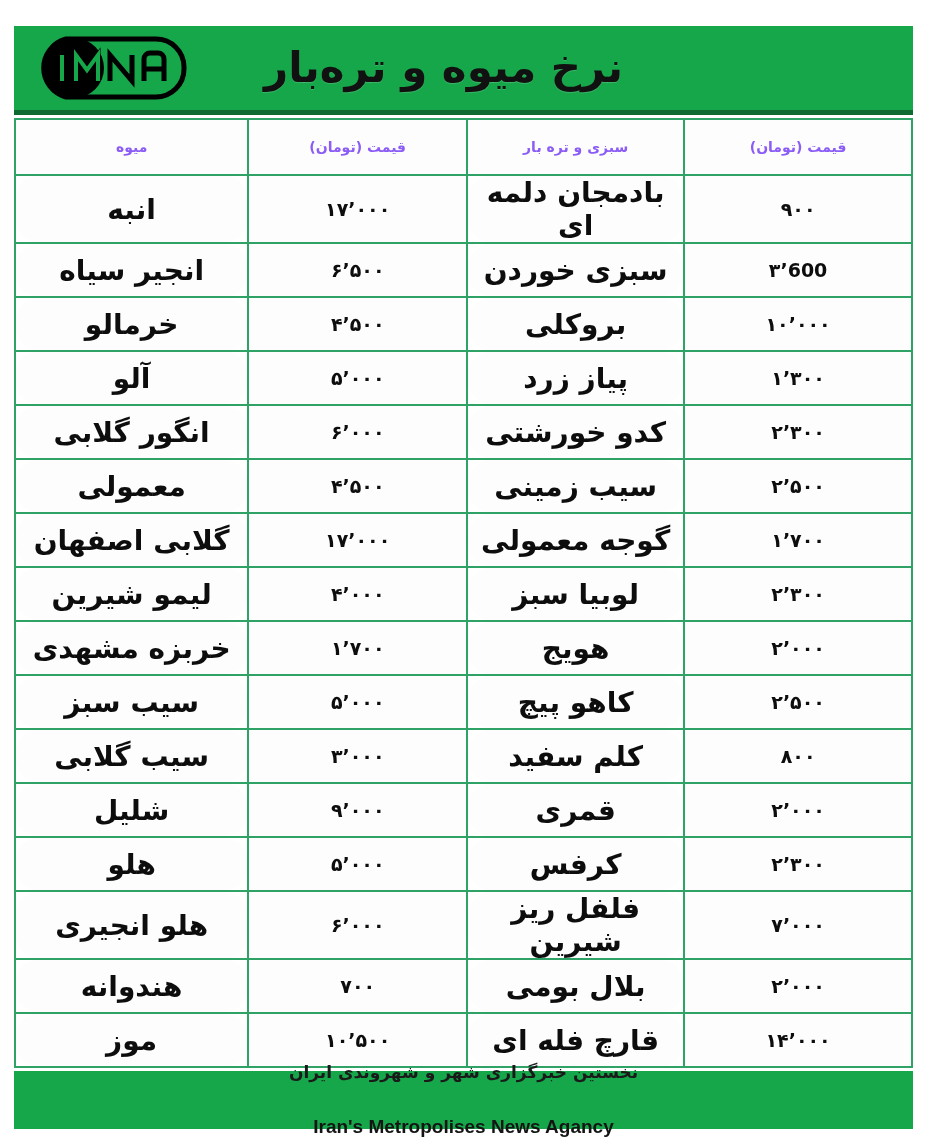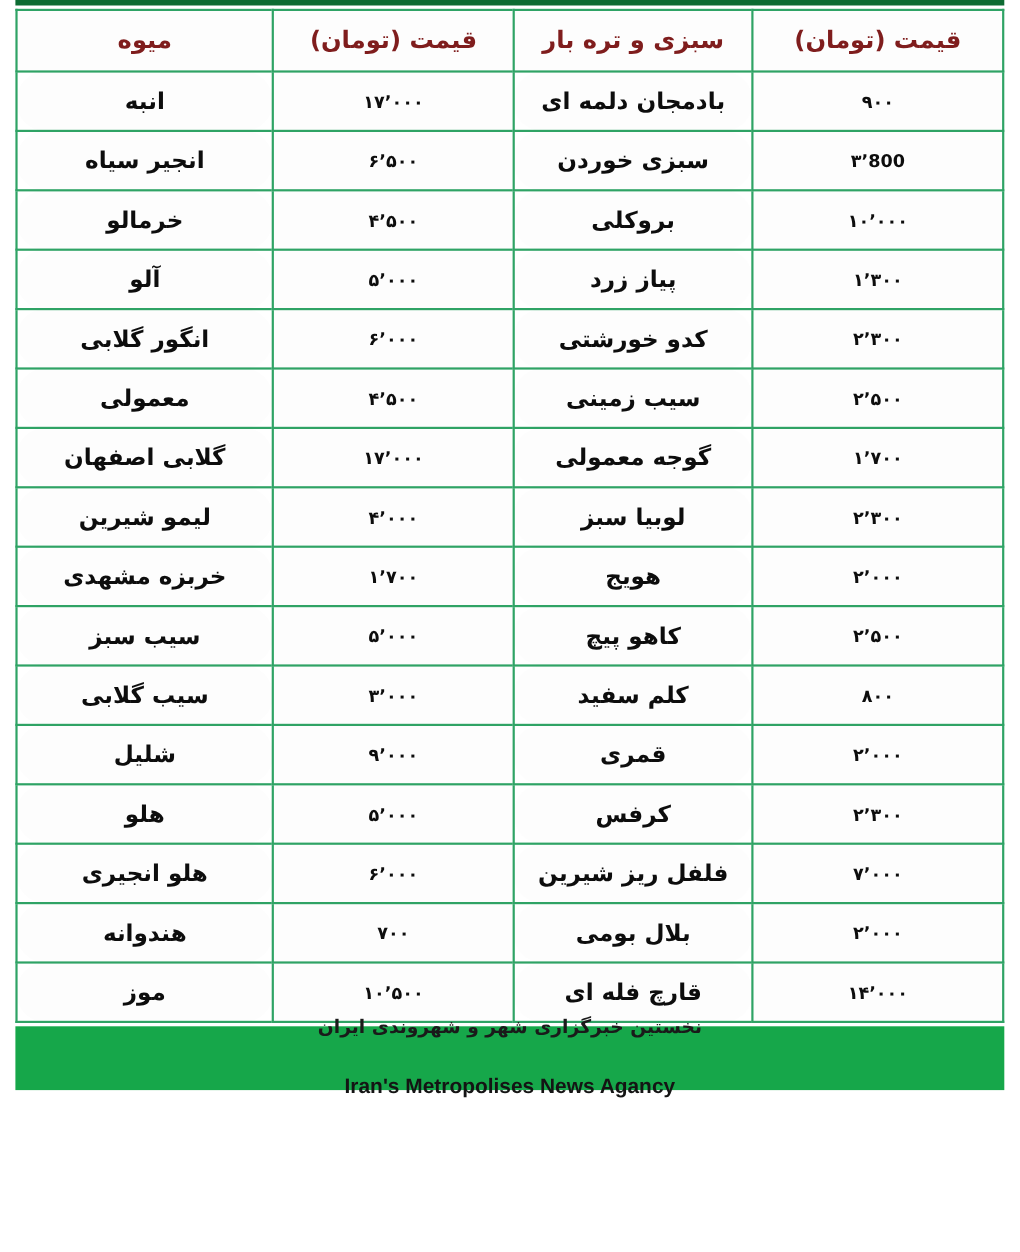--- a/index.html
+++ b/index.html
@@ -66,33 +66,33 @@
   .price-table td, .price-table th {
     border: 2px solid #2fa365;
     height: 54px;
     text-align: center;
     vertical-align: middle;
     background: #fdfdfd;
     padding: 0 6px;
     box-sizing: border-box;
   }
   .price-table th {
-    font-size: 22px;
-    font-weight: bold;
-    color: #7f1d1d;
+    font-size: 14px;
+    font-weight: bold;
+    color: #8b5cf6;
     height: 56px;
   }
   .price-table td.name-cell {
-    font-size: 21px;
+    font-size: 28px;
     font-weight: bold;
     color: #0d0d0d;
     border-radius: 26px;
   }
   .price-table td.price-cell {
-    font-size: 16px;
+    font-size: 19px;
     font-weight: bold;
     color: #0d0d0d;
     letter-spacing: 0.5px;
   }
   .col-veg-price { width: 25.4%; }
   .col-veg-name  { width: 24.2%; }
   .col-fruit-price { width: 24.4%; }
   .col-fruit-name  { width: 26.0%; }
 
   
@@ -119,40 +119,60 @@
     direction: ltr;
     font-family: "Liberation Sans", sans-serif;
     margin-top: 32px;
   }
 </style>
 </head>
 <body>
 
 <div class="page">
 
+  <div class="header-band">
+    <div class="logo">
+      <svg viewBox="0 0 166 74" width="166" height="74" xmlns="http://www.w3.org/2000/svg">
+        <rect x="0" y="0" width="166" height="74" fill="#16a74a"></rect>
+        <path d="M40 8 H130 a28 28 0 0 1 28 28 v2 a28 28 0 0 1 -28 28 H40 A30 30 0 0 1 40 8 Z" fill="none" stroke="#000000" stroke-width="5"></path>
+        <circle cx="48" cy="37" r="30" fill="#000000"></circle>
+        <g fill="none" stroke="#000000" stroke-width="5">
+          <path d="M36 24 v26"></path>
+          <path d="M50 50 V24 l11 15 l11 -15 v26"></path>
+          <path d="M84 50 V24 l22 26 V24"></path>
+          <path d="M118 50 V28 a6 6 0 0 1 6 -6 h8 a6 6 0 0 1 6 6 v22 M118 38 h20"></path>
+        </g>
+        <g fill="none" stroke="#16a74a" stroke-width="4">
+          <path d="M36 24 v26"></path>
+          <path d="M50 50 V24 l11 15 l11 -15 v26"></path>
+        </g>
+      </svg>
+    </div>
+    <div class="header-title">نرخ میوه و تره‌بار</div>
+  </div>
   <div class="header-underline"></div>
 
   <table class="price-table">
     <thead>
       <tr>
         <th class="col-veg-price">قیمت (تومان)</th>
         <th class="col-veg-name">سبزی و تره بار</th>
         <th class="col-fruit-price">قیمت (تومان)</th>
         <th class="col-fruit-name">میوه</th>
       </tr>
     </thead>
     <tbody id="table-body">
         <tr>
           <td class="price-cell col-veg-price">۹۰۰</td>
           <td class="name-cell col-veg-name">بادمجان دلمه ای</td>
           <td class="price-cell col-fruit-price">۱۷٬۰۰۰</td>
           <td class="name-cell col-fruit-name">انبه</td>
         </tr>
         <tr>
-          <td class="price-cell col-veg-price">۳٬800</td>
+          <td class="price-cell col-veg-price">۳٬600</td>
           <td class="name-cell col-veg-name">سبزی خوردن</td>
           <td class="price-cell col-fruit-price">۶٬۵۰۰</td>
           <td class="name-cell col-fruit-name">انجیر سیاه</td>
         </tr>
         <tr>
           <td class="price-cell col-veg-price">۱۰٬۰۰۰</td>
           <td class="name-cell col-veg-name">بروکلی</td>
           <td class="price-cell col-fruit-price">۴٬۵۰۰</td>
           <td class="name-cell col-fruit-name">خرمالو</td>
         </tr>

